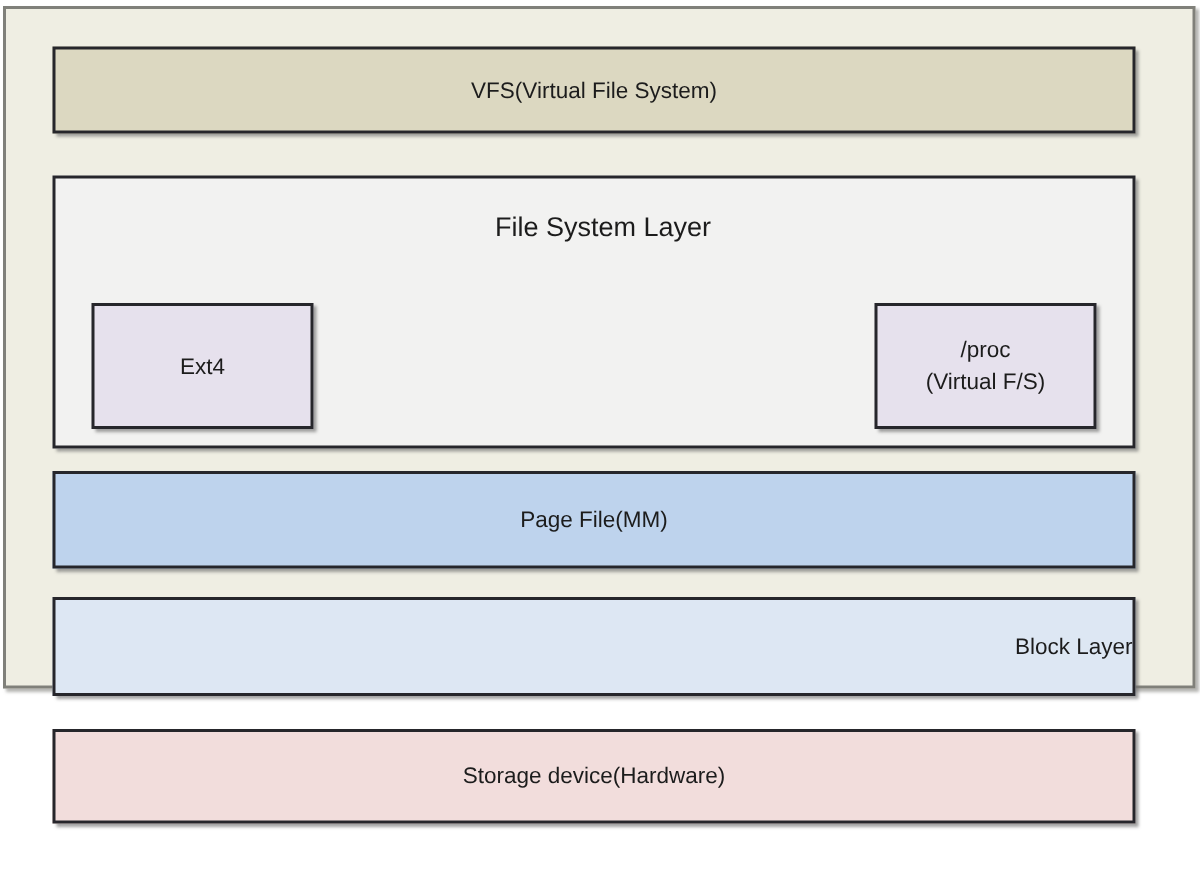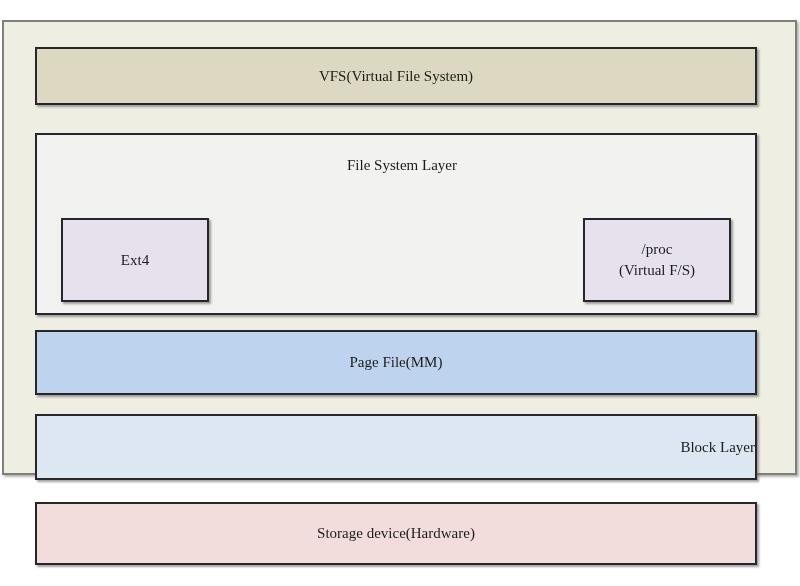--- a/index.html
+++ b/index.html
@@ -8,26 +8,25 @@
     position: relative;
     width: 800px;
     height: 586px;
     background: #ffffff;
     font-family: "Liberation Sans", sans-serif;
     color: var(--text, #1c1c1c);
     overflow: hidden;
   }
   .frame {
     position: absolute;
-    left: 2px; top: 20px;
+    left: 2px; top: 4px;
     width: 795px; height: 455px;
     background: var(--frame-bg, #efeee3);
     border: 2px solid var(--frame-border, #80807a);
     box-shadow: 2px 2px 2px rgba(120,120,115,0.55);
-    font-family: Liberation Serif, serif;
   }
   .layer-box {
     position: absolute;
     left: 31px;
     width: 722px;
     border: 2px solid var(--box-border, #26262b);
     box-shadow: 2px 2px 2px rgba(110,110,110,0.65);
     display: flex;
     align-items: center;
     justify-content: center;
@@ -37,21 +36,21 @@
   .box-vfs        { top: 25px;  height: 58px;  background: var(--vfs-bg, #dcd8c1); }
   .box-fs         { top: 111px; height: 182px; background: var(--fs-layer-bg, #f2f2f1);
                     display: block; }
   .box-page-cache { top: 308px; height: 65px;  background: var(--page-cache-bg, #bed3ed); }
   .box-block      { top: 392px; height: 66px;  background: var(--block-layer-bg, #dde7f3); justify-content: flex-end; }
   .box-storage    { top: 480px; height: 63px;  background: var(--storage-bg, #f2dddc); }
 
   .fs-title {
     padding-top: 22px;
     text-align: center;
-    font-size: 15px;
+    font-size: 18px;
     padding-left: 12px;
   }
   .fs-items {
     position: absolute;
     left: 0; right: 0;
     top: 67px;
     display: flex;
     justify-content: space-between;
     padding: 16px 24px;
   }

